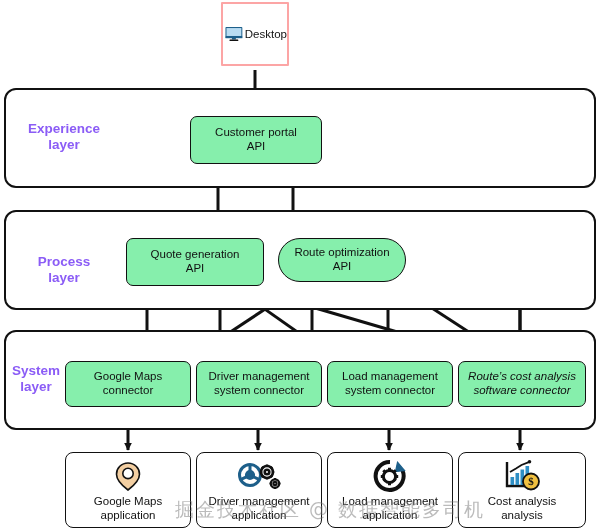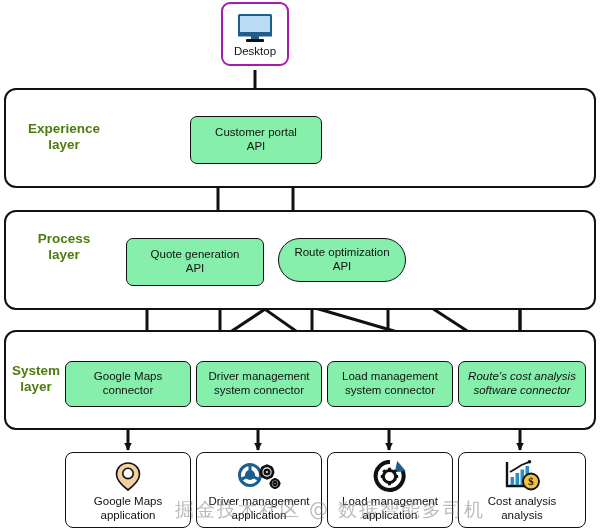--- a/index.html
+++ b/index.html
@@ -2,34 +2,34 @@
 <html><head>
 <meta charset="utf-8">
 <style>
   html,body{margin:0;padding:0;background:#ffffff;}
   body{width:600px;height:532px;position:relative;overflow:hidden;
        font-family:"Liberation Sans","DejaVu Sans",sans-serif;}
   #root{position:absolute;inset:0;width:600px;height:532px;}
   svg#canvas{position:absolute;left:0;top:0;width:600px;height:532px;}
 
   .layer-band{position:absolute;border:2px solid #111;border-radius:12px;background:#fff;box-sizing:border-box;}
-  .layer-label{position:absolute;font-weight:bold;font-size:13.5px;color:#4d7c0f;line-height:1.15;text-align:center;}
+  .layer-label{position:absolute;font-weight:bold;font-size:13.5px;color:#8b5cf6;line-height:1.15;text-align:center;}
 
   .node{position:absolute;box-sizing:border-box;border:1.6px solid #111;border-radius:7px;
         background:#86efac;display:flex;align-items:center;justify-content:center;text-align:center;
         font-size:11.5px;color:#111;line-height:1.2;padding:2px 3px;}
 
   .appbox{position:absolute;box-sizing:border-box;border:1.6px solid #111;border-radius:8px;background:#fff;
           display:flex;flex-direction:column;align-items:center;justify-content:flex-start;
           text-align:center;font-size:11.5px;color:#111;line-height:1.2;padding-top:6px;}
   .appbox .cap{margin-top:2px;}
   .appicon{width:40px;height:34px;display:block;}
 
-  .deskbox{position:absolute;box-sizing:border-box;border:2px solid #a21caf;border-radius:9px;background:#fff;
-           display:flex;flex-direction:column;align-items:center;justify-content:center;
+  .deskbox{position:absolute;box-sizing:border-box;border:2px solid #fca5a5;border-radius:1px;background:#fff;
+           display:flex;flex-direction:row;align-items:center;justify-content:center;
            font-size:11.5px;color:#111;}
   .deskicon{width:44px;height:34px;display:block;}
 
   .watermark{position:absolute;left:60px;top:490px;width:540px;height:40px;
              font-size:19px;color:rgba(120,120,120,.5);letter-spacing:2px;
              display:flex;align-items:center;justify-content:center;pointer-events:none;
              font-family:"DejaVu Sans",sans-serif;}
 </style>
 </head>
 <body>
@@ -97,21 +97,21 @@
     <div>layer</div>
   </div>
   <div class="node" style="left:190px;top:116px;width:132px;height:48px;">
     <div>
       <div>Customer portal</div>
       <div>API</div>
     </div>
   </div>
 
   <div class="layer-band" style="left:4px;top:210px;width:592px;height:100px;"></div>
-  <div class="layer-label" style="left:8px;top:231px;width:112px;">
+  <div class="layer-label" style="left:8px;top:254px;width:112px;">
     <div>Process</div>
     <div>layer</div>
   </div>
 
   <div class="node" style="left:126px;top:238px;width:138px;height:48px;">
     <div>
       <div>Quote generation</div>
       <div>API</div>
     </div>
   </div>

